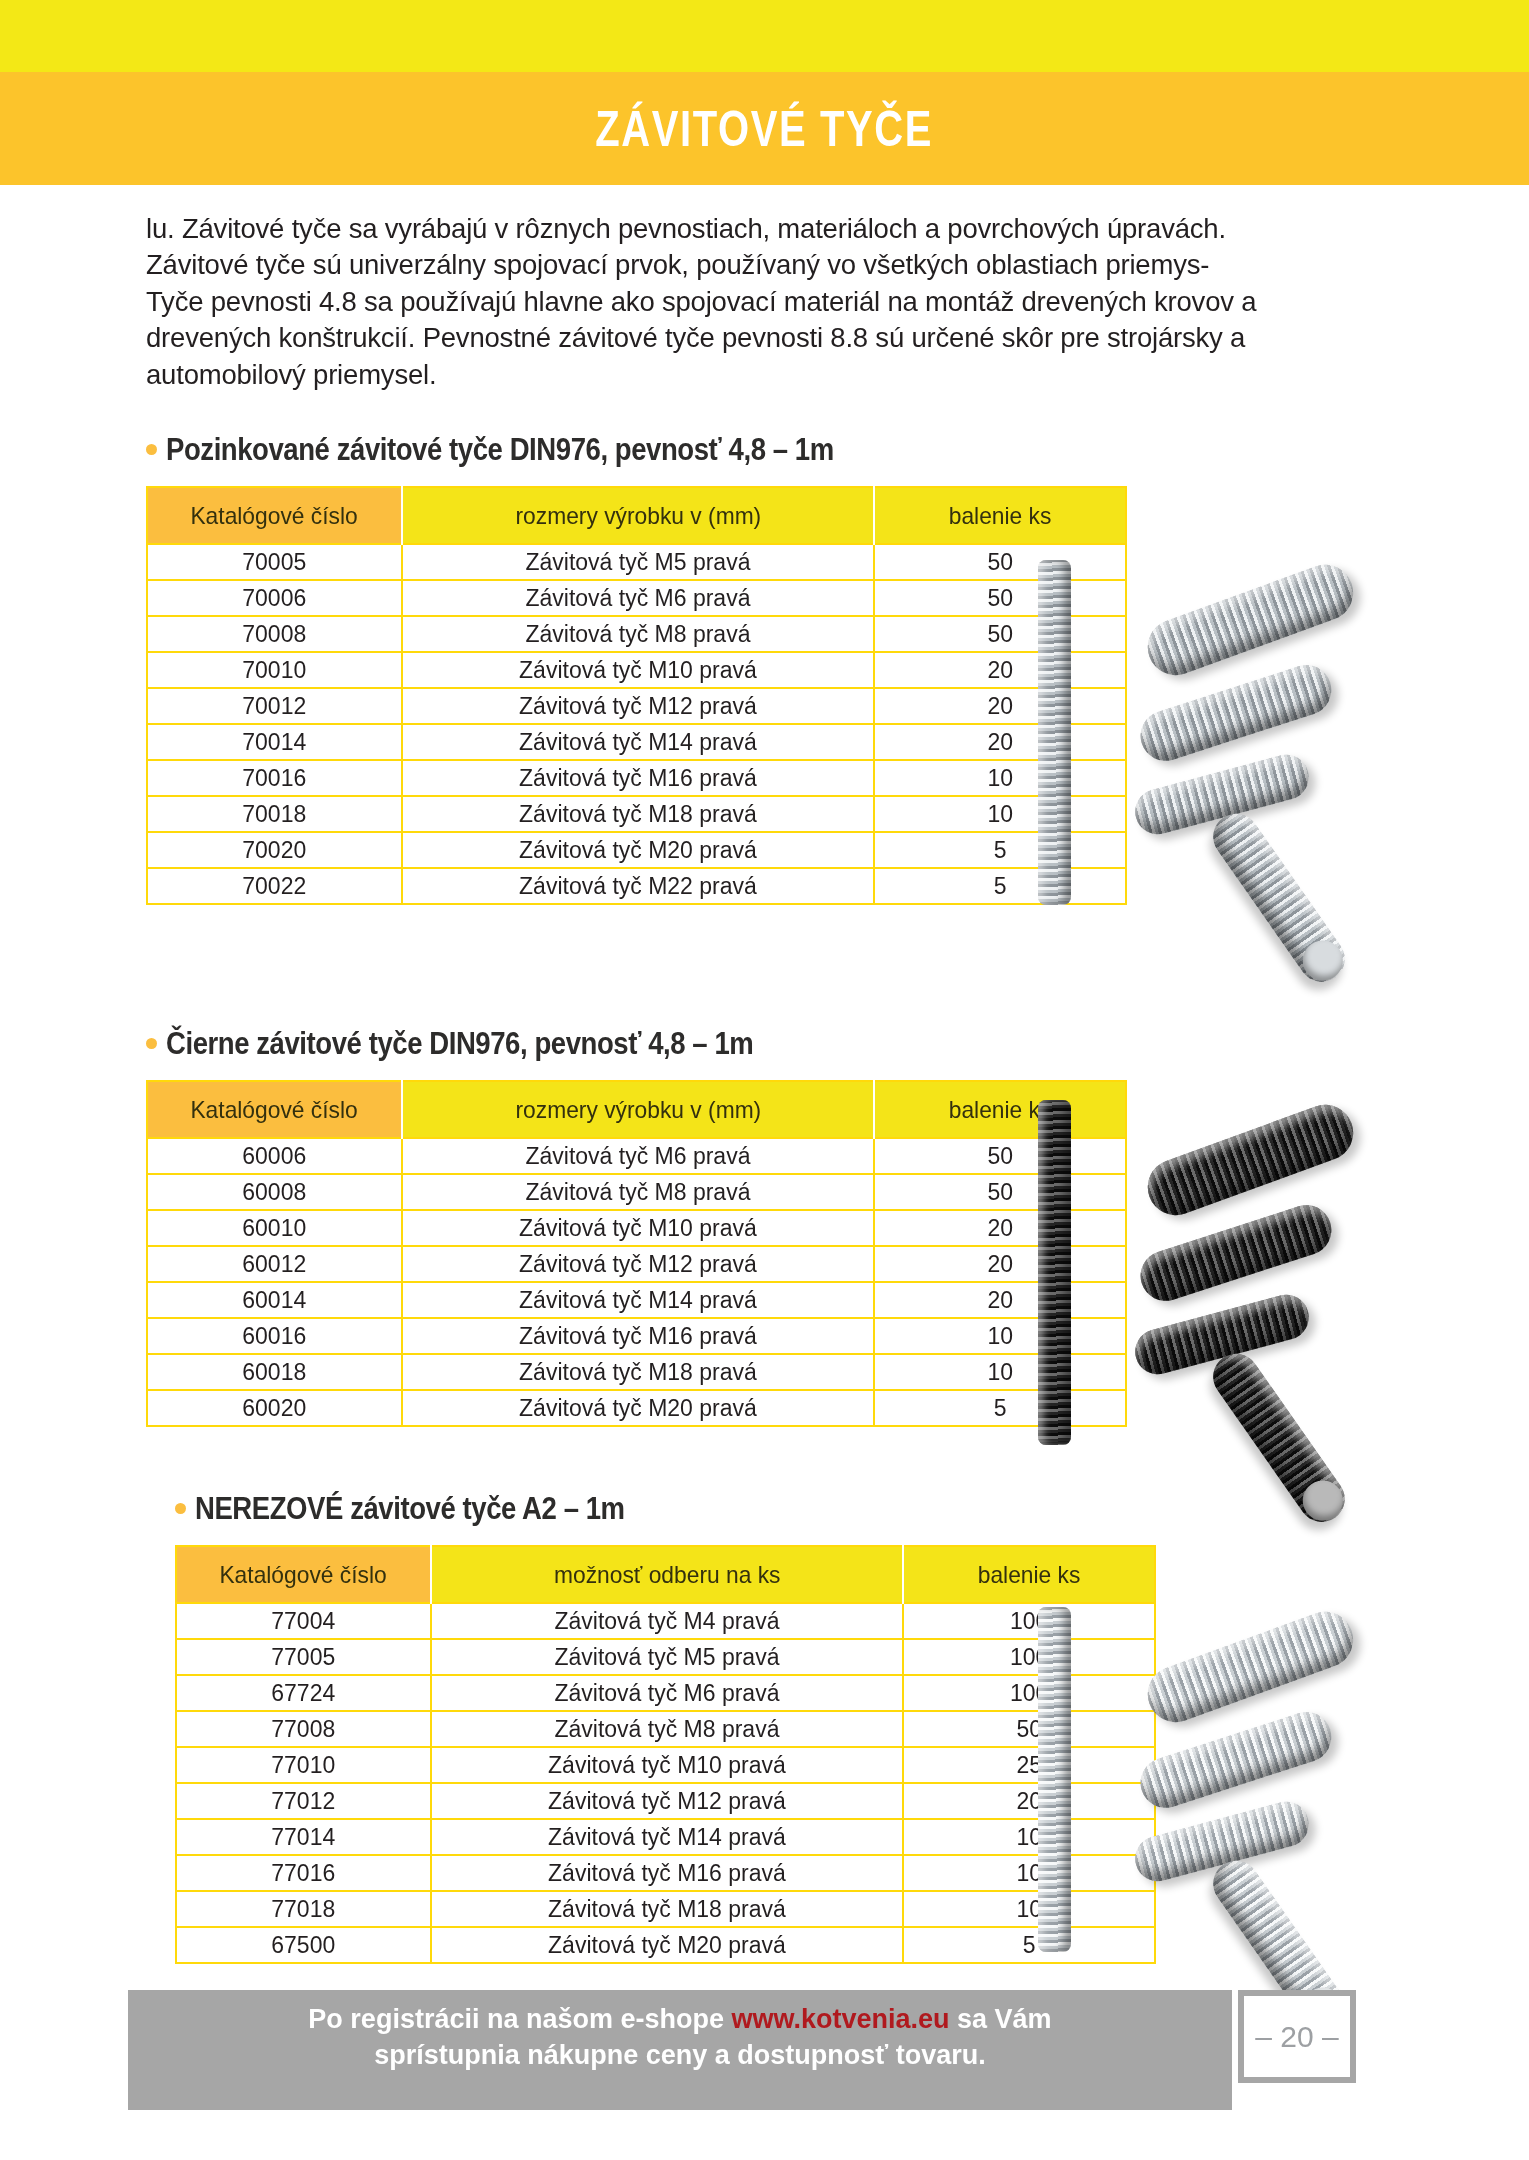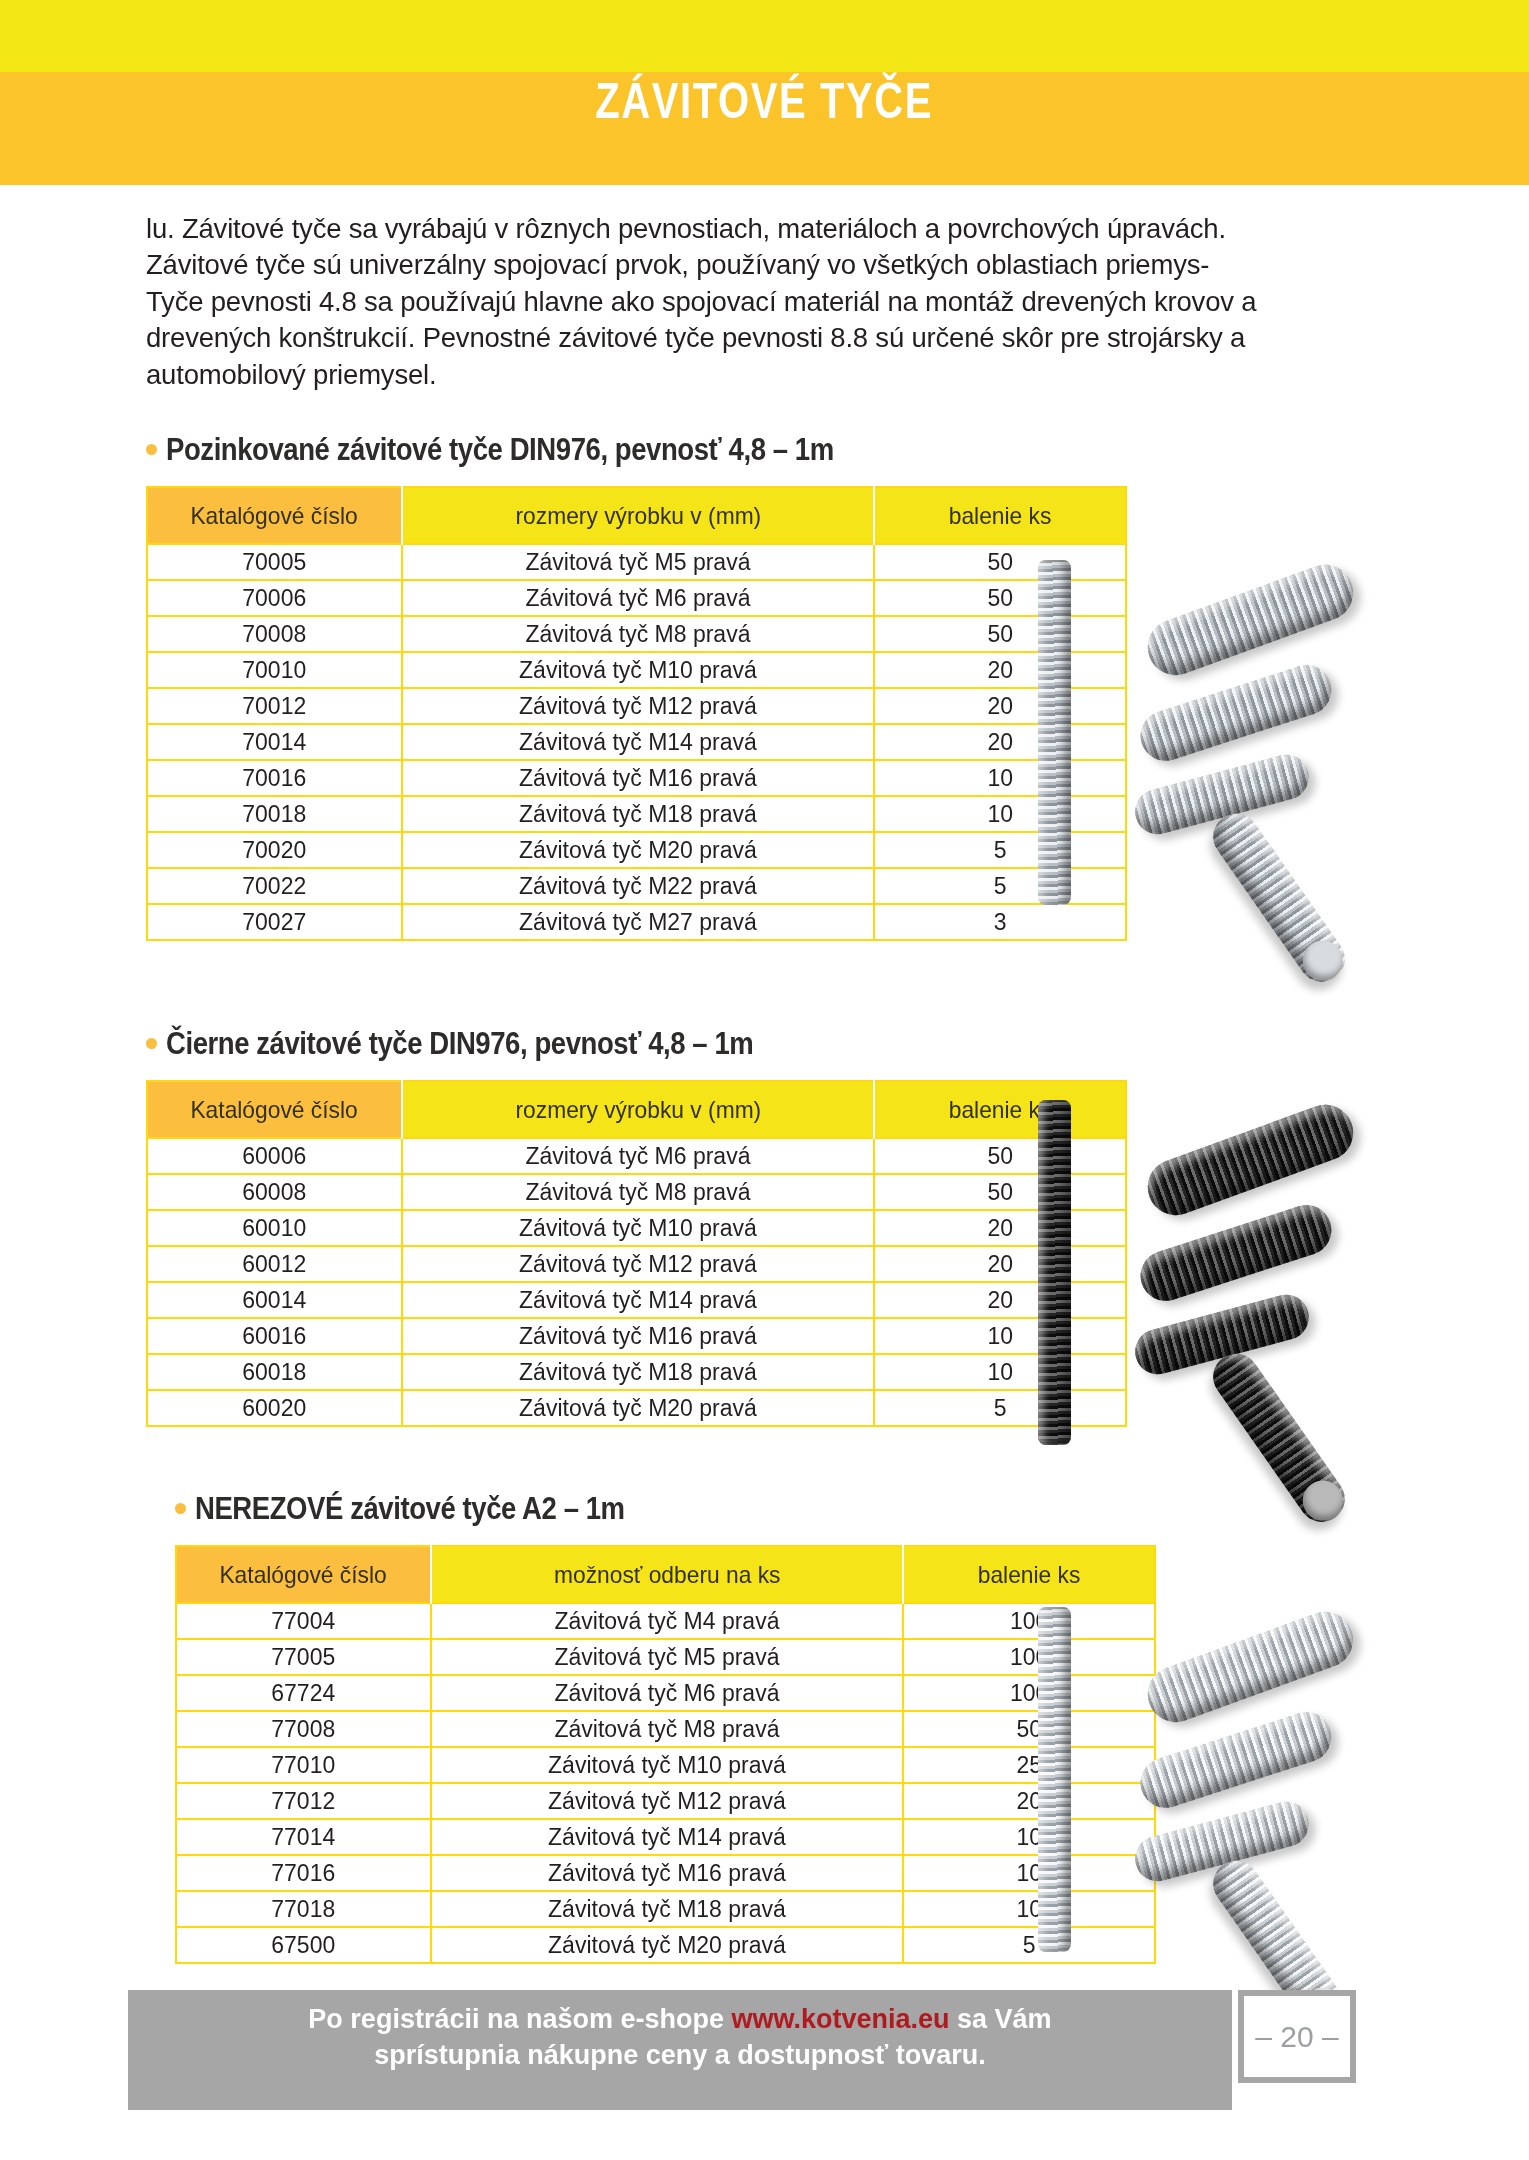--- a/index.html
+++ b/index.html
@@ -2,21 +2,21 @@
 <html><head>
 <meta charset="utf-8">
 <style>
   html,body{margin:0;padding:0;background:#e9e9e9;}
   .page{position:relative;width:1529px;height:2160px;background:#ffffff;overflow:hidden;
         font-family:"Liberation Sans","DejaVu Sans",sans-serif;color:#231F20;}
 
   
   .topbar{position:absolute;left:0;top:0;width:100%;height:72px;background:#F3E816;}
   .titlebar{position:absolute;left:0;top:72px;width:100%;height:113px;background:#FCC42B;
-            display:flex;align-items:flex-start;justify-content:center;}
+            display:flex;align-items:center;justify-content:center;}
   .page-title{color:#ffffff;font-size:50px;font-weight:bold;letter-spacing:2px;
               display:inline-block;transform:scaleX(.80);transform-origin:50% 50%;}
 
   
   .intro{position:absolute;left:146px;top:211px;font-size:27.5px;line-height:36.4px;
          letter-spacing:-0.2px;color:#231F20;}
   .intro div{white-space:nowrap;}
 
   
   .section{position:absolute;left:0;top:0;width:100%;}
@@ -156,25 +156,20 @@
             <tr>
               <td>70020</td>
               <td>Závitová tyč M20 pravá</td>
               <td>5</td>
             </tr>
             <tr>
               <td>70022</td>
               <td>Závitová tyč M22 pravá</td>
               <td>5</td>
             </tr>
-            <tr>
-              <td>70027</td>
-              <td>Závitová tyč M27 pravá</td>
-              <td>3</td>
-            </tr>
           </tbody>
     </table>
     <figure class="rods galvanized">
       <div class="rod-v"></div>
       <div class="cluster">
         <div class="rod rodA"></div>
         <div class="rod rodB"></div>
         <div class="rod rodC"></div>
         <div class="rod rodD"></div>
       </div>

